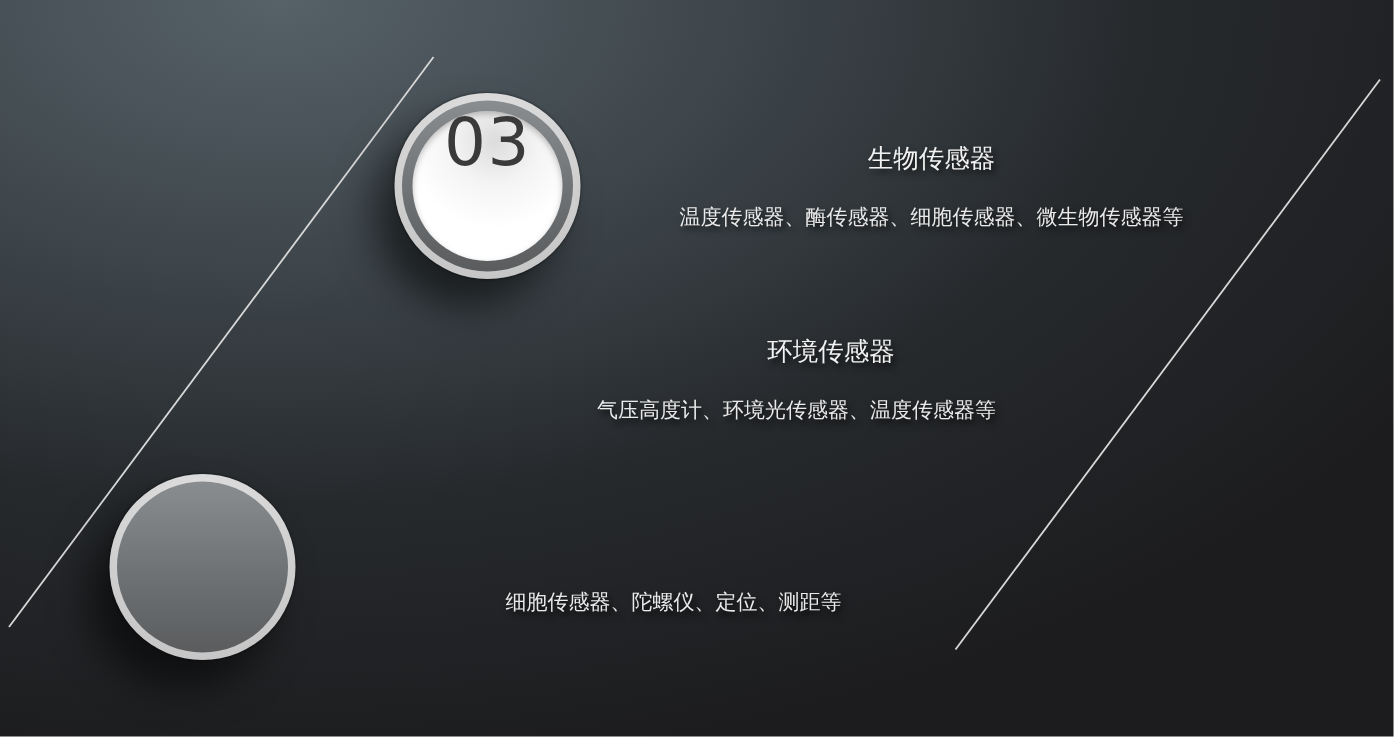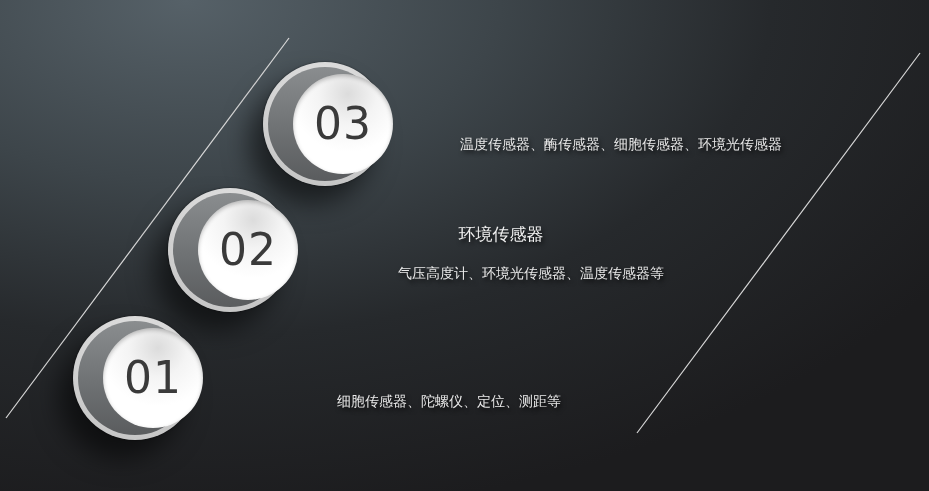--- a/index.html
+++ b/index.html
@@ -9,24 +9,24 @@
   }
   .slide { position:absolute; inset:0; }
   svg.lines { position:absolute; left:0; top:0; }
   .badge { position:absolute; width:124px; height:124px; border-radius:50%;
     background: radial-gradient(circle at 50% 30%, #e8e8e8 0%, #cfcfcf 60%, #bdbdbd 100%);
     box-shadow: -14px 18px 26px rgba(0,0,0,0.55), 0 0 2px rgba(0,0,0,0.6);
   }
   .badge .ring { position:absolute; left:5px; top:5px; width:114px; height:114px; border-radius:50%;
     background: linear-gradient(180deg, #8a8d8f 0%, #6c6f71 60%, #5a5c5e 100%);
   }
-  .badge .face { position:absolute; left:30px; top:12px; width:100px; height:100px; border-radius:50%;
+  .badge .face { position:absolute; left:12px; top:12px; width:100px; height:100px; border-radius:50%;
     background: radial-gradient(circle at 55% 20%, #dcdcdc 0%, #f4f4f4 30%, #ffffff 60%, #ffffff 100%);
     box-shadow: inset 0 2px 4px rgba(0,0,0,0.25);
-    display:flex; align-items:center; justify-content:center;
+    display:flex; align-items:flex-start; justify-content:center;
   }
   .badge .num { font-size:44px; color:#3a3a3a; letter-spacing:1px; line-height:1; }
   .item-title { position:absolute; color:#f2f2f2; font-size:17px; white-space:nowrap;
     text-shadow: 2px 3px 4px rgba(0,0,0,0.7); transform:translateX(-50%); }
   .item-desc { position:absolute; color:#eaeaea; font-size:14px; white-space:nowrap;
     text-shadow: 2px 3px 4px rgba(0,0,0,0.7); transform:translateX(-50%); }
 </style>
 </head>
 <body>
 
@@ -36,32 +36,24 @@
     <line x1="289" y1="38" x2="6" y2="418" stroke="#d8d8d8" stroke-width="1.2"></line>
     <line x1="920" y1="53" x2="637" y2="433" stroke="#d8d8d8" stroke-width="1.2"></line>
   </svg>
 
   <div class="badge" style="left:263px; top:62px;">
     <div class="ring"></div>
     <div class="face">
       <span class="num">03</span>
     </div>
   </div>
-  <div class="item-desc" style="left:621px; top:136px;">温度传感器、酶传感器、细胞传感器、环境光传感器</div>
+  <div class="item-title" style="left:621px; top:94px;">生物传感器</div>
+  <div class="item-desc" style="left:621px; top:136px;">温度传感器、酶传感器、细胞传感器、微生物传感器等</div>
 
-  <div class="badge" style="left:168px; top:188px;">
-    <div class="ring"></div>
-    <div class="face">
-      <span class="num">02</span>
-    </div>
-  </div>
-  <div class="item-title" style="left:501px; top:223px;">环境传感器</div>
+  <div class="item-title" style="left:554px; top:223px;">环境传感器</div>
   <div class="item-desc" style="left:531px; top:265px;">气压高度计、环境光传感器、温度传感器等</div>
 
   <div class="badge" style="left:73px; top:316px;">
     <div class="ring"></div>
-    <div class="face">
-      <span class="num">01</span>
-    </div>
   </div>
   <div class="item-desc" style="left:449px; top:393px;">细胞传感器、陀螺仪、定位、测距等</div>
 
 </div>
 
 </body></html>

